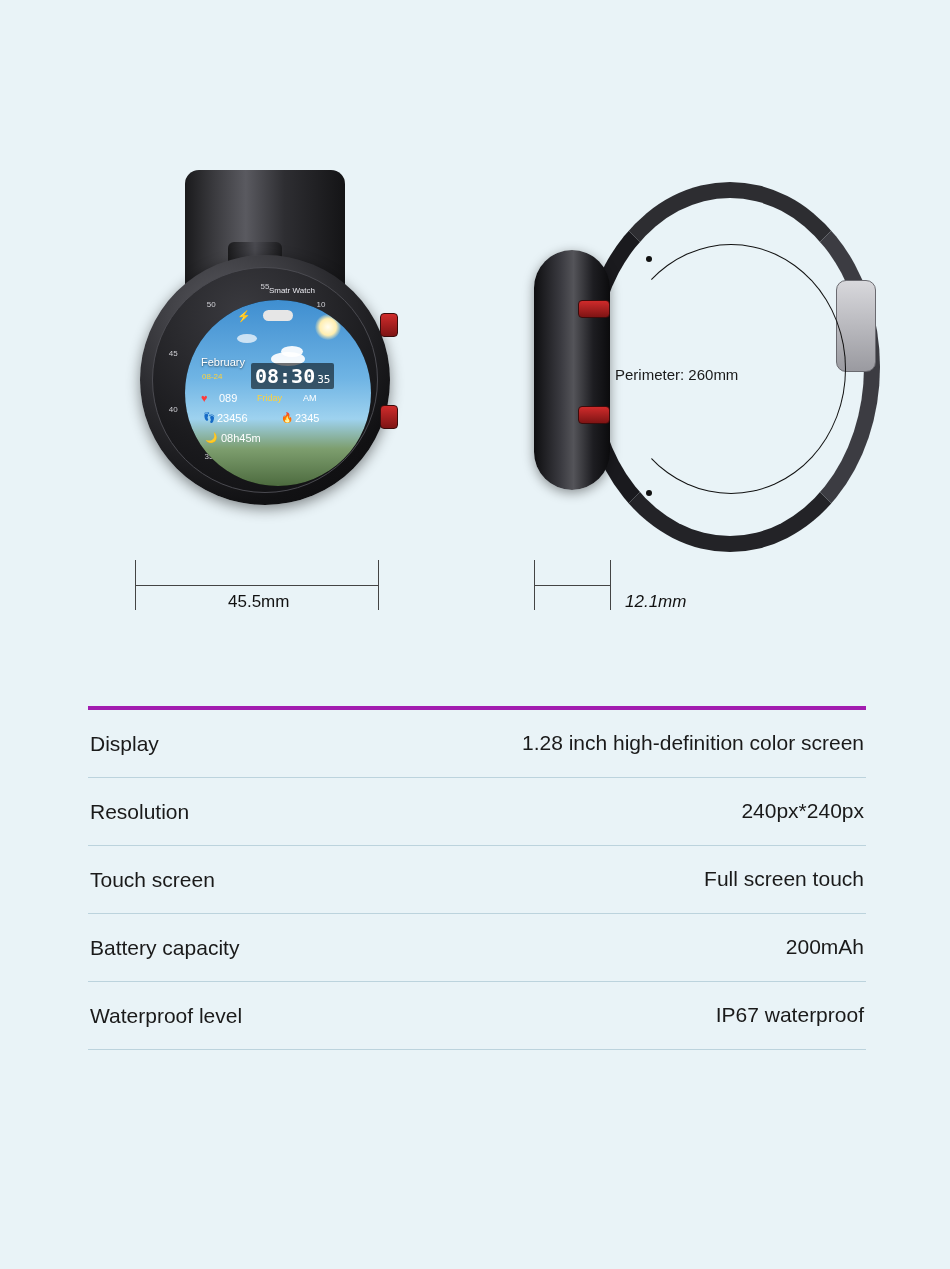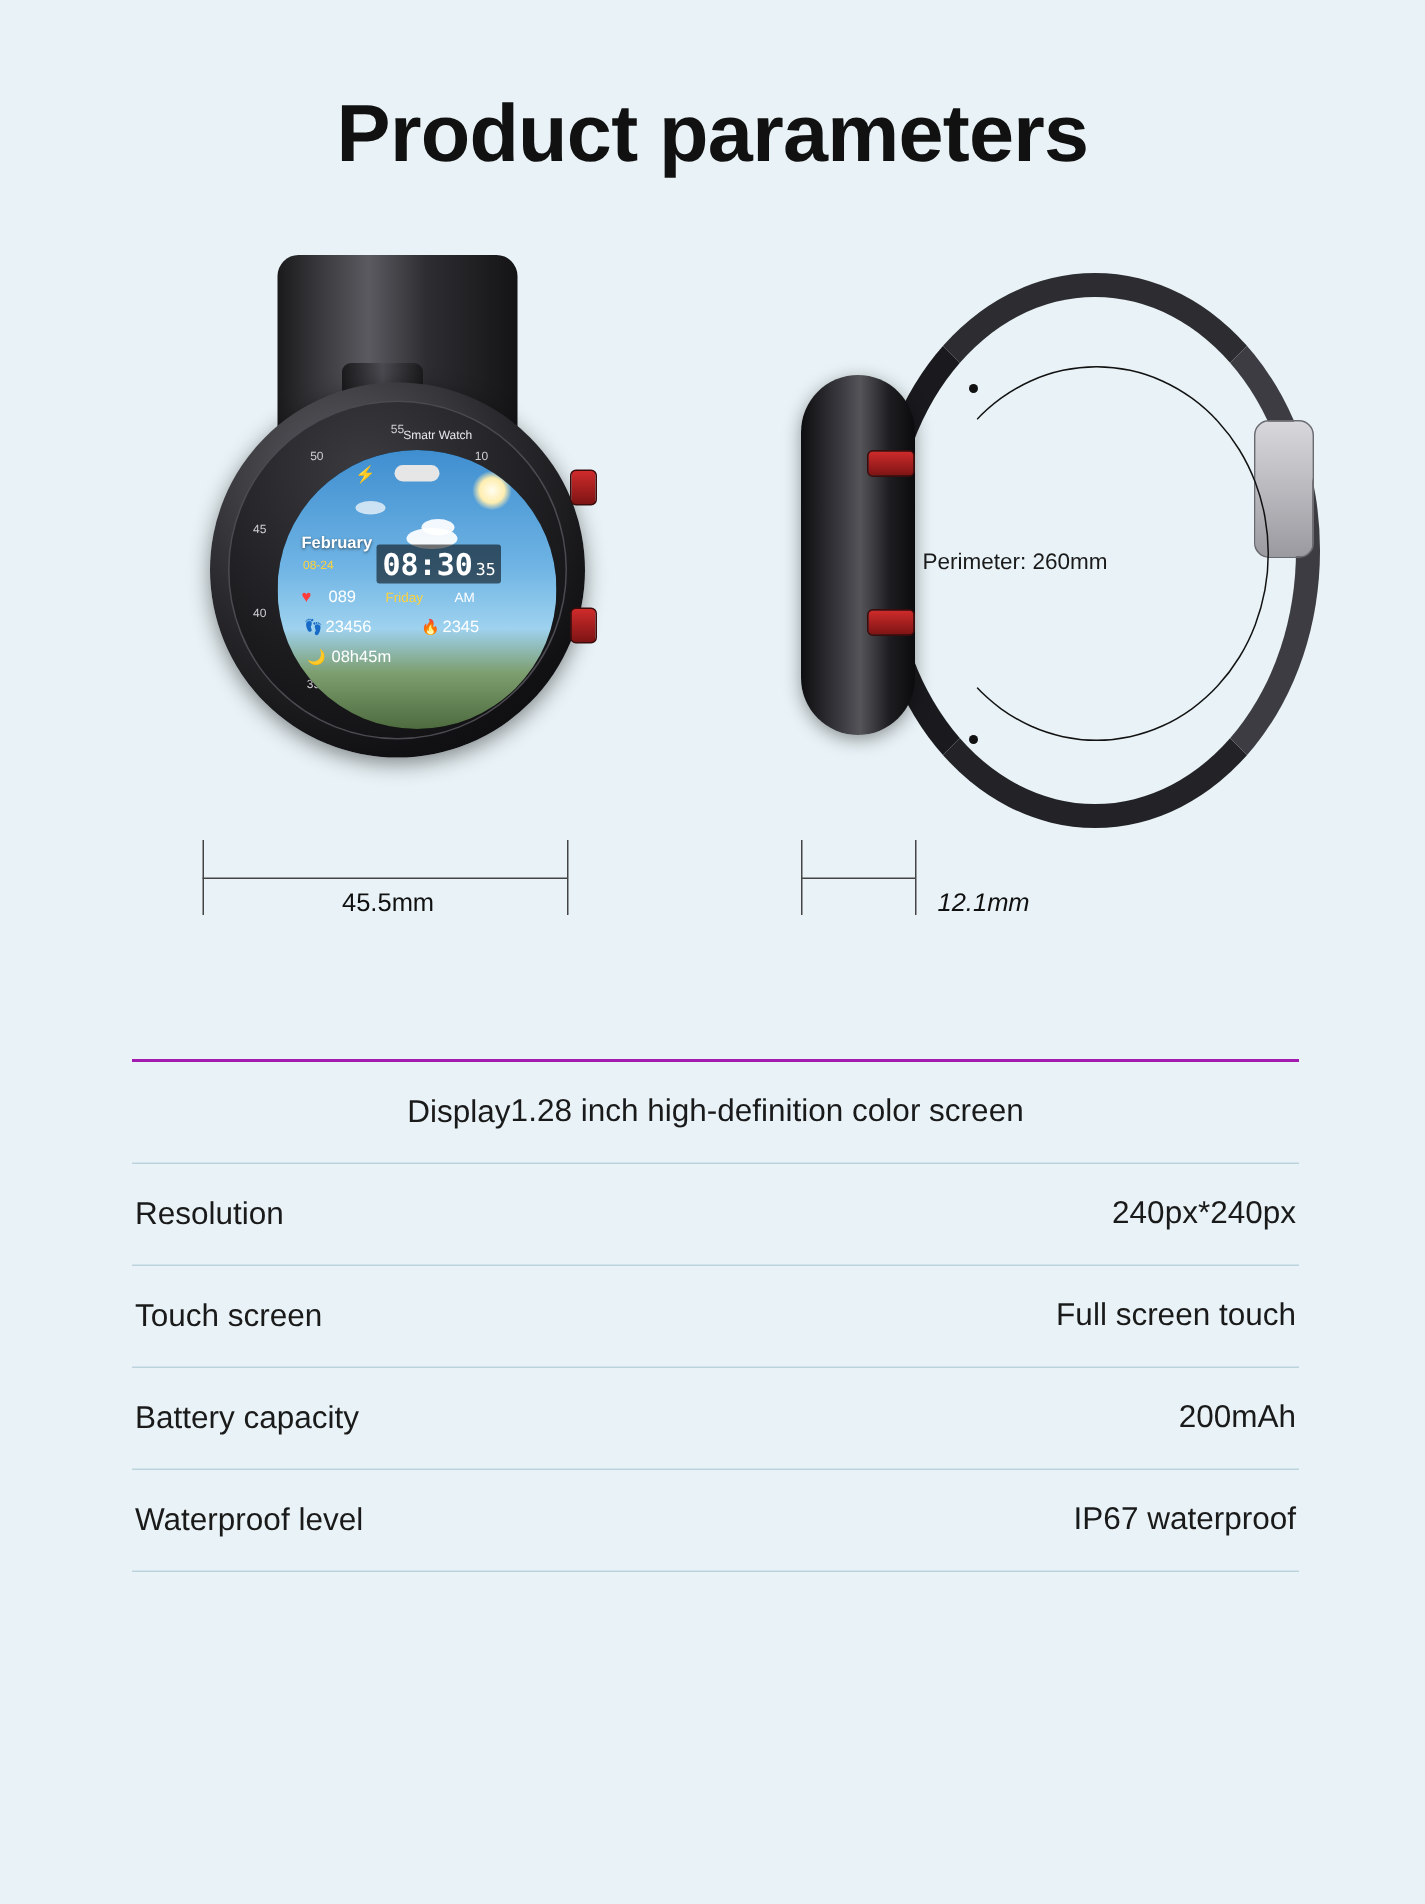--- a/index.html
+++ b/index.html
@@ -151,21 +151,20 @@
     color: #ffd23a;
     font-size: 11px;
   }
   .month {
     position: absolute;
     left: 16px;
     top: 56px;
     font-size: 11px;
     color: #fff;
     text-shadow: 0 1px 2px rgba(0,0,0,.6);
-    font-weight: bold;
   }
   .date-sub {
     position: absolute;
     left: 17px;
     top: 72px;
     font-size: 8px;
     color: #ffd23a;
   }
   .clock-box {
     position: absolute;
@@ -391,43 +390,41 @@
   }
   .spec-row {
     display: flex;
     align-items: center;
     justify-content: space-between;
     border-bottom: 1px solid #bcd3dd;
     min-height: 67px;
     padding: 0 2px;
   }
   .spec-row:first-child {
-    border-top: 2px solid #a21caf;
-    justify-content: center;
+    border-top: 4px solid #a21caf;
   }
   .spec-key {
     font-size: 21px;
     color: #1a1a1a;
     flex: 0 0 auto;
   }
   .spec-val {
     font-size: 21px;
     color: #1a1a1a;
     text-align: right;
     flex: 0 0 auto;
     line-height: 1.35;
     white-space: pre-line;
   }
 </style>
 </head>
 <body>
 
 <div class="page">
 
-  <div class="title">Product parameters</div>
 
   <div class="images">
 
     <div class="watch-front">
       <div class="strap-top"></div>
       <div class="strap-bottom"></div>
       <div class="lug lug-top"></div>
       <div class="lug lug-bottom"></div>
 
       <div class="watch-body">

